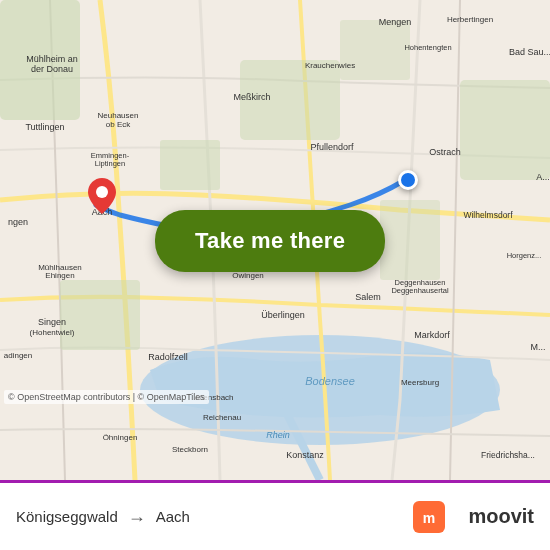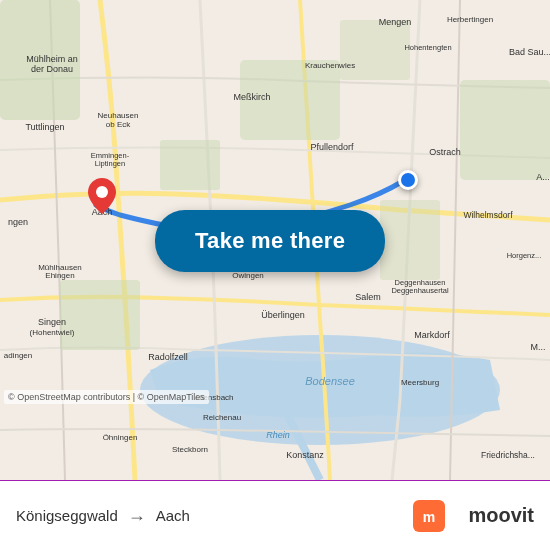--- a/index.html
+++ b/index.html
@@ -18,21 +18,21 @@
       position: absolute;
       top: 0; left: 0;
       width: 100%; height: 100%;
     }
 
     
     .route-button {
       position: absolute;
       top: 210px;
       left: 155px;
-      background: #0369a1;
+      background: #4d7c0f;
       color: white;
       border: none;
       border-radius: 30px;
       padding: 18px 40px;
       font-size: 22px;
       font-weight: 600;
       cursor: pointer;
       box-shadow: 0 4px 12px rgba(0,0,0,0.3);
       white-space: nowrap;
       letter-spacing: 0.3px;
@@ -65,21 +65,21 @@
       position: absolute;
       bottom: 0;
       left: 0;
       width: 550px;
       height: 70px;
       background: white;
       display: flex;
       align-items: center;
       justify-content: space-between;
       padding: 0 16px;
-      border-top: 1px solid #a21caf;
+      border-top: 3px solid #a21caf;
     }
 
     .route-info {
       display: flex;
       align-items: center;
       gap: 10px;
     }
 
     .route-from, .route-to {
       font-size: 15px;

